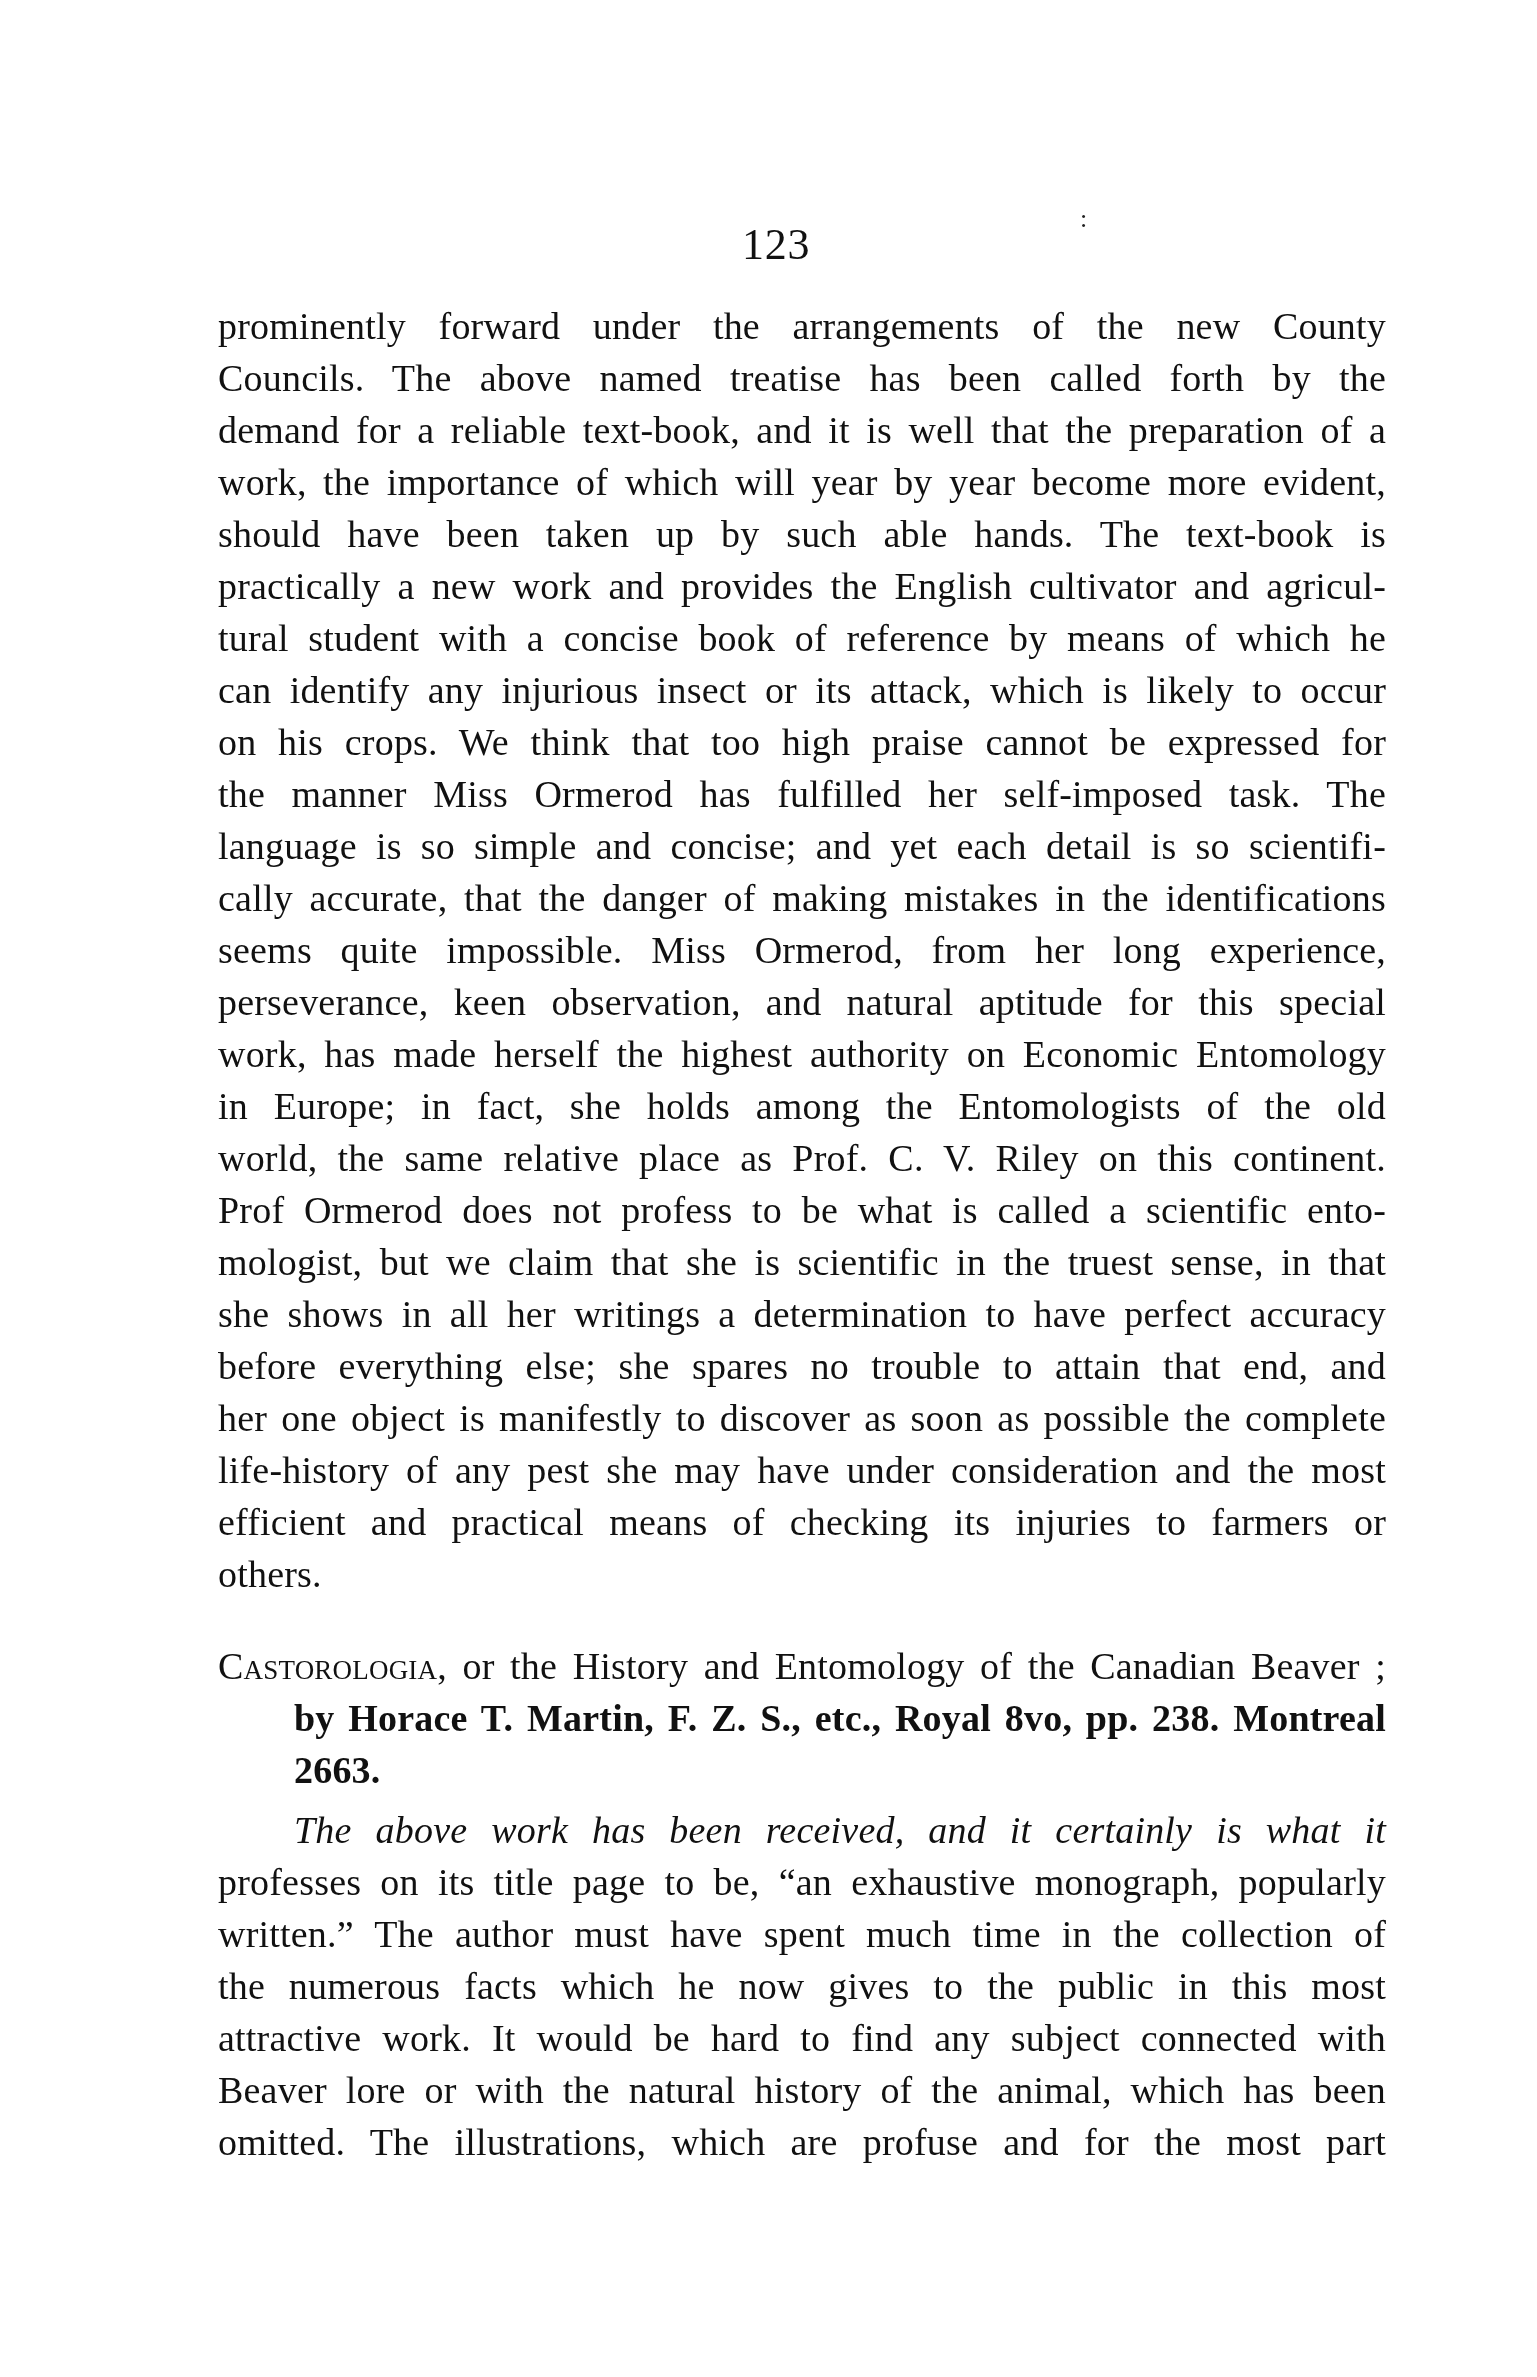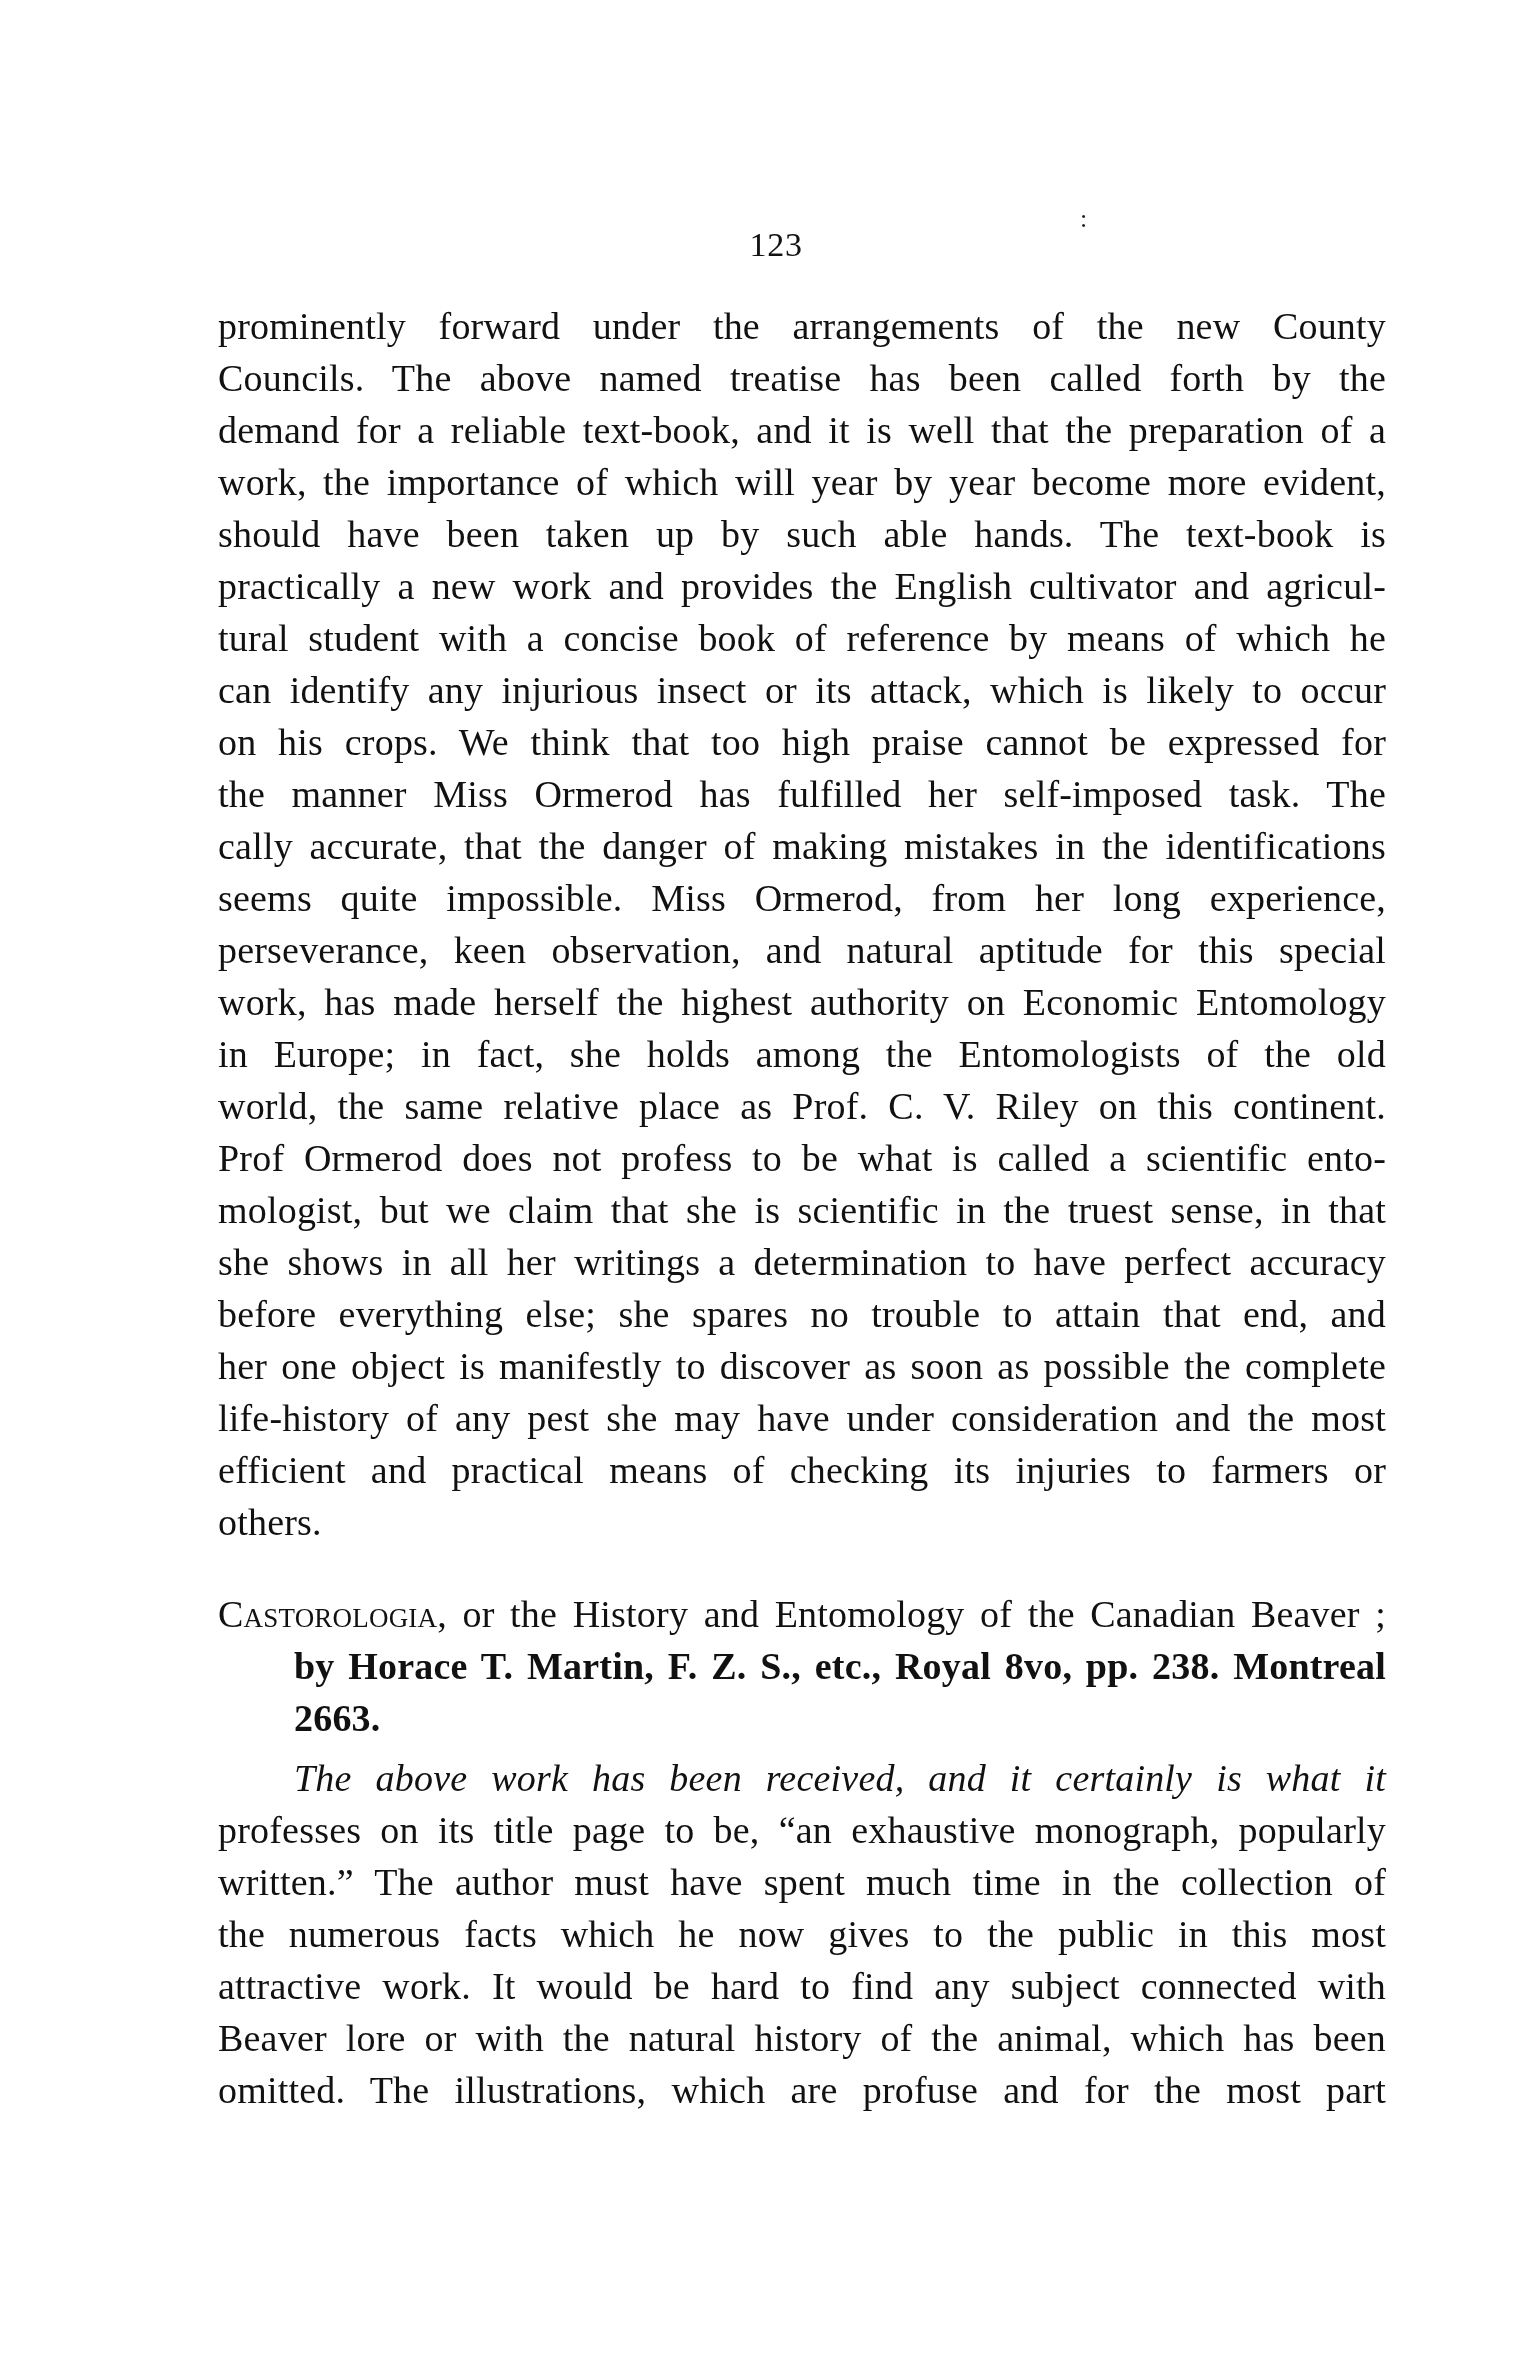--- a/index.html
+++ b/index.html
@@ -14,21 +14,21 @@
     overflow: hidden;
     font-family: "Liberation Serif", "DejaVu Serif", serif;
     color: #111111;
   }
   .page-number {
     position: absolute;
     top: 226px;
     left: 0;
     width: 1537px;
     text-align: center;
-    font-size: 34px;
+    font-size: 44px;
     line-height: 38px;
     letter-spacing: 0.8px;
   }
   .page-number span {
     display: inline-block;
     margin-left: 15.3px;
   }
   .margin-mark {
     position: absolute;
     top: 206px;
@@ -83,20 +83,21 @@
     <span class="line">prominently forward under the arrangements of the new County</span>
     <span class="line">Councils. The above named treatise has been called forth by the</span>
     <span class="line">demand for a reliable text-book, and it is well that the preparation of a</span>
     <span class="line">work, the importance of which will year by year become more evident,</span>
     <span class="line">should have been taken up by such able hands. The text-book is</span>
     <span class="line">practically a new work and provides the English cultivator and agricul-</span>
     <span class="line">tural student with a concise book of reference by means of which he</span>
     <span class="line">can identify any injurious insect or its attack, which is likely to occur</span>
     <span class="line">on his crops. We think that too high praise cannot be expressed for</span>
     <span class="line">the manner Miss Ormerod has fulfilled her self-imposed task. The</span>
+    <span class="line">language is so simple and concise; and yet each detail is so scientifi-</span>
     <span class="line">cally accurate, that the danger of making mistakes in the identifications</span>
     <span class="line">seems quite impossible. Miss Ormerod, from her long experience,</span>
     <span class="line">perseverance, keen observation, and natural aptitude for this special</span>
     <span class="line">work, has made herself the highest authority on Economic Entomology</span>
     <span class="line">in Europe; in fact, she holds among the Entomologists of the old</span>
     <span class="line">world, the same relative place as Prof. C. V. Riley on this continent.</span>
     <span class="line">Prof Ormerod does not profess to be what is called a scientific ento-</span>
     <span class="line">mologist, but we claim that she is scientific in the truest sense, in that</span>
     <span class="line">she shows in all her writings a determination to have perfect accuracy</span>
     <span class="line">before everything else; she spares no trouble to attain that end, and</span>

